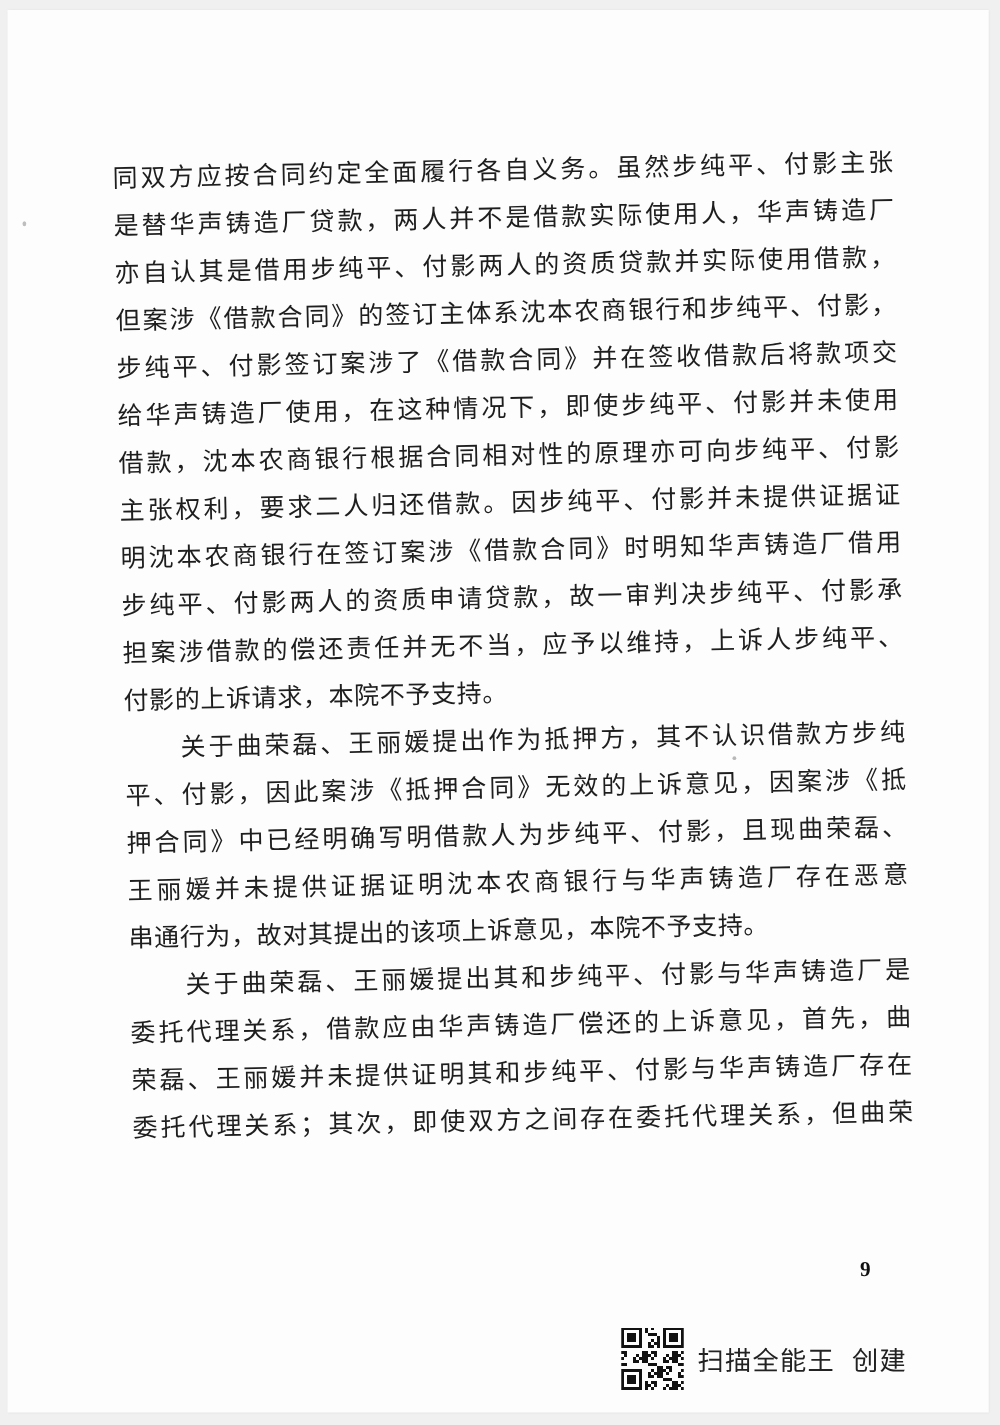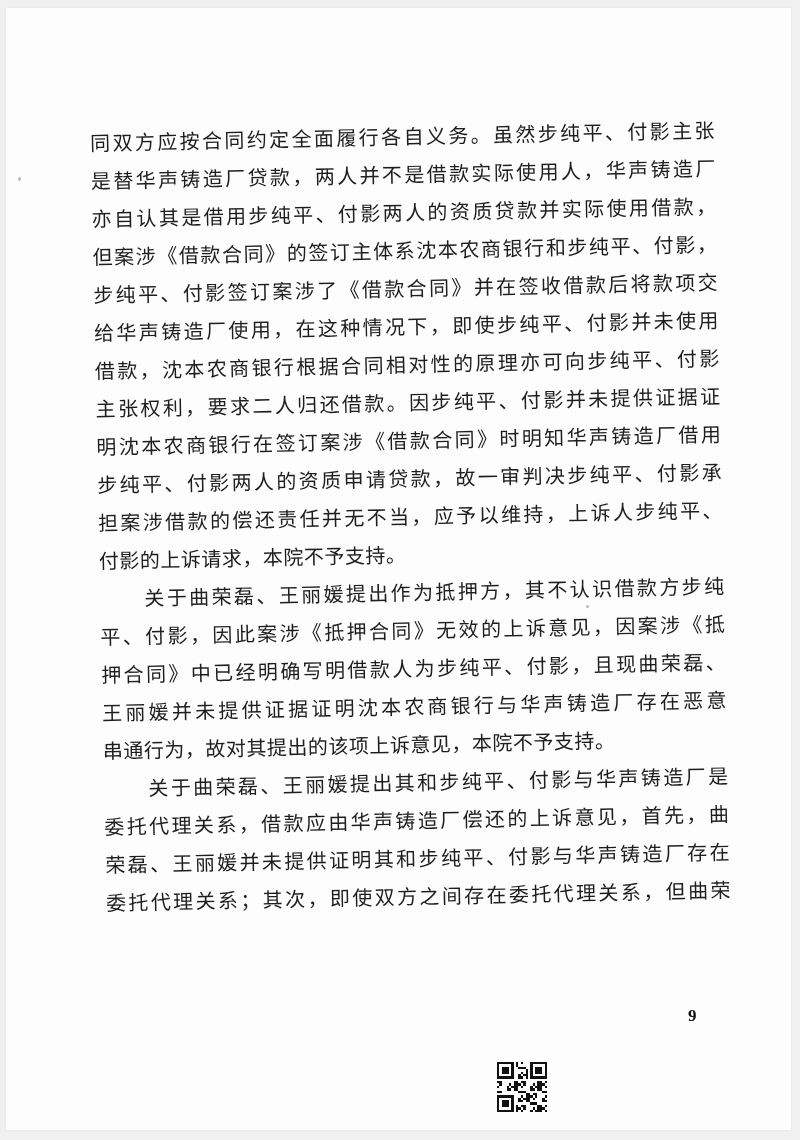--- a/index.html
+++ b/index.html
@@ -244,19 +244,20 @@
             <rect x="8" y="20" width="1" height="1"></rect>
             <rect x="10" y="20" width="1" height="1"></rect>
             <rect x="14" y="20" width="1" height="1"></rect>
             <rect x="16" y="20" width="1" height="1"></rect>
             <rect x="17" y="20" width="1" height="1"></rect>
             <rect x="18" y="20" width="1" height="1"></rect>
             <rect x="20" y="20" width="1" height="1"></rect>
           </g>
       </svg>
     </span>
+    <span class="footer-label">扫描全能王  创建</span>
   </div>
 
   <div class="speck speck-1"></div>
   <div class="speck speck-2"></div>
   <div class="speck speck-3"></div>
 
 </div>
 
 </body></html>

